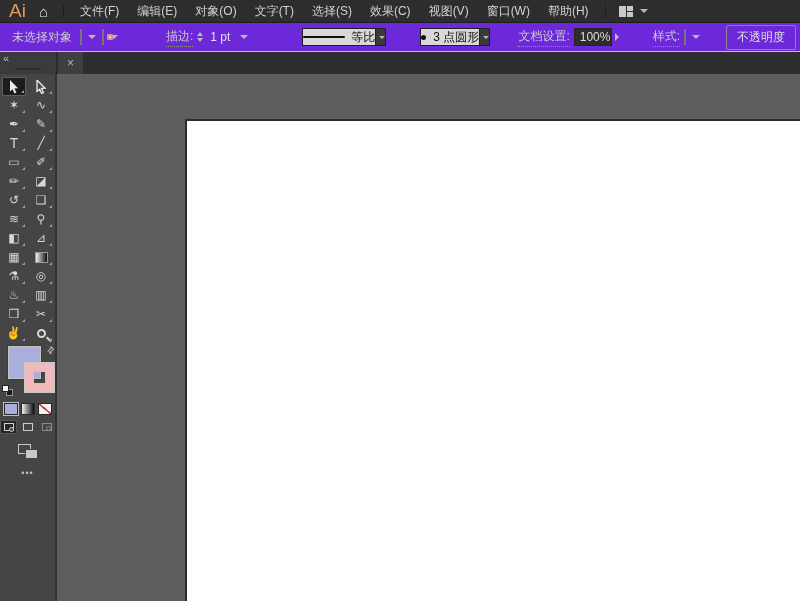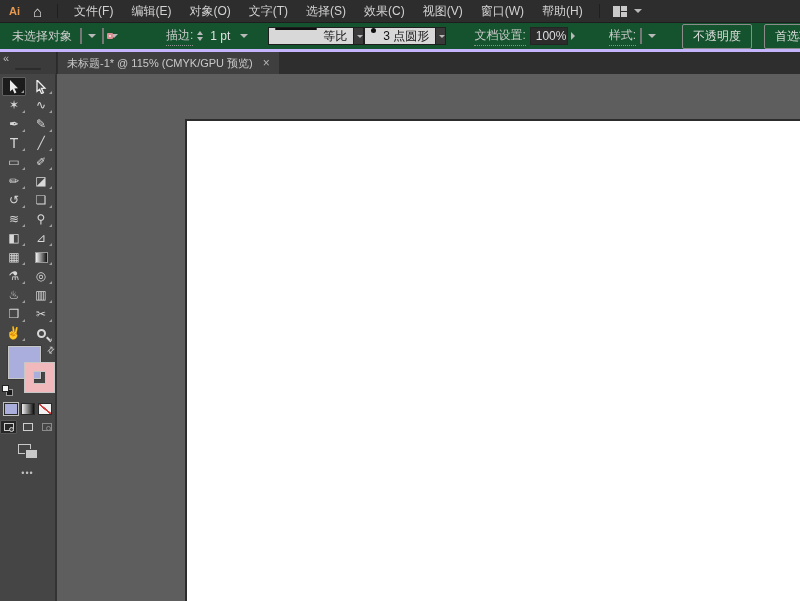--- a/index.html
+++ b/index.html
@@ -7,52 +7,52 @@
   .app {
     position:relative; width:800px; height:601px; overflow:hidden;
     font-family:"Liberation Sans", sans-serif; color:#cfcfcf; font-size:12px;
     background:#5e5e5e; user-select:none;
   }
   
   .menubar {
     height:23px; background:#2d2d2d; display:flex; align-items:center;
     padding-left:9px; border-bottom:1px solid #1e1e1e;
   }
-  .ai-logo { color:#e59a52; font-weight:bold; font-size:11px; margin-right:13px; }
+  .ai-logo { color:#e59a52; font-weight:normal; font-size:19px; margin-right:13px; }
   .home-btn { color:#e8e8e8; font-size:15px; line-height:1; margin-right:8px; cursor:default; }
   .vsep { width:1px; height:14px; background:#1f1f1f; margin:0 7px; }
   .menu-item { padding:0 4px; margin:0 5px; color:#d2d2d2; cursor:default; }
   .workspace-icon { display:inline-flex; gap:1px; margin:0 4px 0 6px; }
   .workspace-icon .wL { width:7px; height:11px; background:#c9c9c9; }
   .workspace-icon .wR { display:flex; flex-direction:column; gap:1px; }
   .workspace-icon .wR i { display:block; width:6px; height:5px; background:#c9c9c9; }
   .chev { display:inline-block; width:0; height:0; border-left:4px solid transparent;
           border-right:4px solid transparent; border-top:4px solid #b9b9b9; margin-left:3px; vertical-align:middle; }
   .chev.small { border-left-width:3px; border-right-width:3px; border-top-width:3px; }
   .chev-right { display:inline-block; width:0; height:0; border-top:4px solid transparent;
           border-bottom:4px solid transparent; border-left:4px solid #b9b9b9; }
   
   .controlbar {
-    height:29px; background:#14532d; display:flex; align-items:center;
-    padding:0 8px; border-bottom:3px solid #c4b5fd; white-space:nowrap;
+    height:29px; background:#6d28d9; display:flex; align-items:center;
+    padding:0 8px; border-bottom:1px solid #c4b5fd; white-space:nowrap;
   }
   .status-label { color:#cdcdcd; margin:0 8px 0 4px; width:64px; }
   .swatch16 { width:16px; height:16px; border:1px solid #777; display:inline-block; }
   .fill16 { background:#a9aedd; }
   .stroke16 { background:#f1b9bc; position:relative; }
   .stroke16 i { position:absolute; left:4px; top:4px; width:6px; height:6px; border:2px solid #d98f93; background:#f6d2d4; border-radius:1px; }
   .dd { display:inline-flex; align-items:center; margin:0 6px 0 3px; cursor:default; }
   .link-label { color:#c9c9c9; border-bottom:1px dotted #909090; padding-bottom:1px; margin-right:4px;margin-left:28px; }
   .stepper { display:inline-flex; flex-direction:column; justify-content:center; margin-right:3px; }
   .stepper b { display:block; width:0; height:0; border-left:3px solid transparent; border-right:3px solid transparent; }
   .stepper .up { border-bottom:4px solid #b9b9b9; margin-bottom:2px; }
   .stepper .dn { border-top:4px solid #b9b9b9; }
   .val { color:#e0e0e0; margin:12px 4px; }
   .lightfield { background:#d8d8d8; border:1px solid #1f1f1f; height:18px; display:inline-flex;
-                color:#111; padding:0 6px; }
+                align-items:center; color:#111; padding:0 0;margin-left:34px; }
   .profile-line { width:42px; height:2px; background:#101010; border-radius:1px; margin-right:6px; }
   .brush-dot { width:5px; height:5px; background:#101010; border-radius:50%; margin-right:7px; }
   .ddbox { width:16px; height:18px; border:1px solid #1f1f1f; border-left:none; display:inline-flex;
            align-items:center; justify-content:center; background:#3a3a3a; }
   .darkfield { background:#2c2c2c; border:1px solid #252525; height:18px; min-width:38px;
                display:inline-flex; align-items:center; padding:0 5px; color:#dedede; }
   .ctl-btn { border:1px solid #8b8b8b; border-radius:2px; background:transparent; color:#dedede;
              font-size:12px; padding:3px 10px; margin:0 6px; font-family:inherit; }
   .cpanel-icon { position:relative; width:15px; height:13px; display:inline-block; margin-left:6px; }
   .cpanel-icon .pole { position:absolute; left:7px; top:0; width:2px; height:13px; background:#c4c4c4; }
@@ -204,21 +204,20 @@
       </span>
     <span class="chev"></span>
   </div>
 
   <div class="tabstrip">
     <div class="panel-head">
       <span class="collapse">«</span>
       <span class="gripper"></span>
     </div>
     <div class="doc-tab">
-      <span>未标题-1* @ 115% (CMYK/GPU 预览)</span>
       <span class="tab-close">×</span>
     </div>
   </div>
 
   <div class="main">
 
     <div class="toolbar">
       <div class="tools">
         <div class="tool sel">
           <svg width="12" height="14" viewBox="0 0 12 14">

